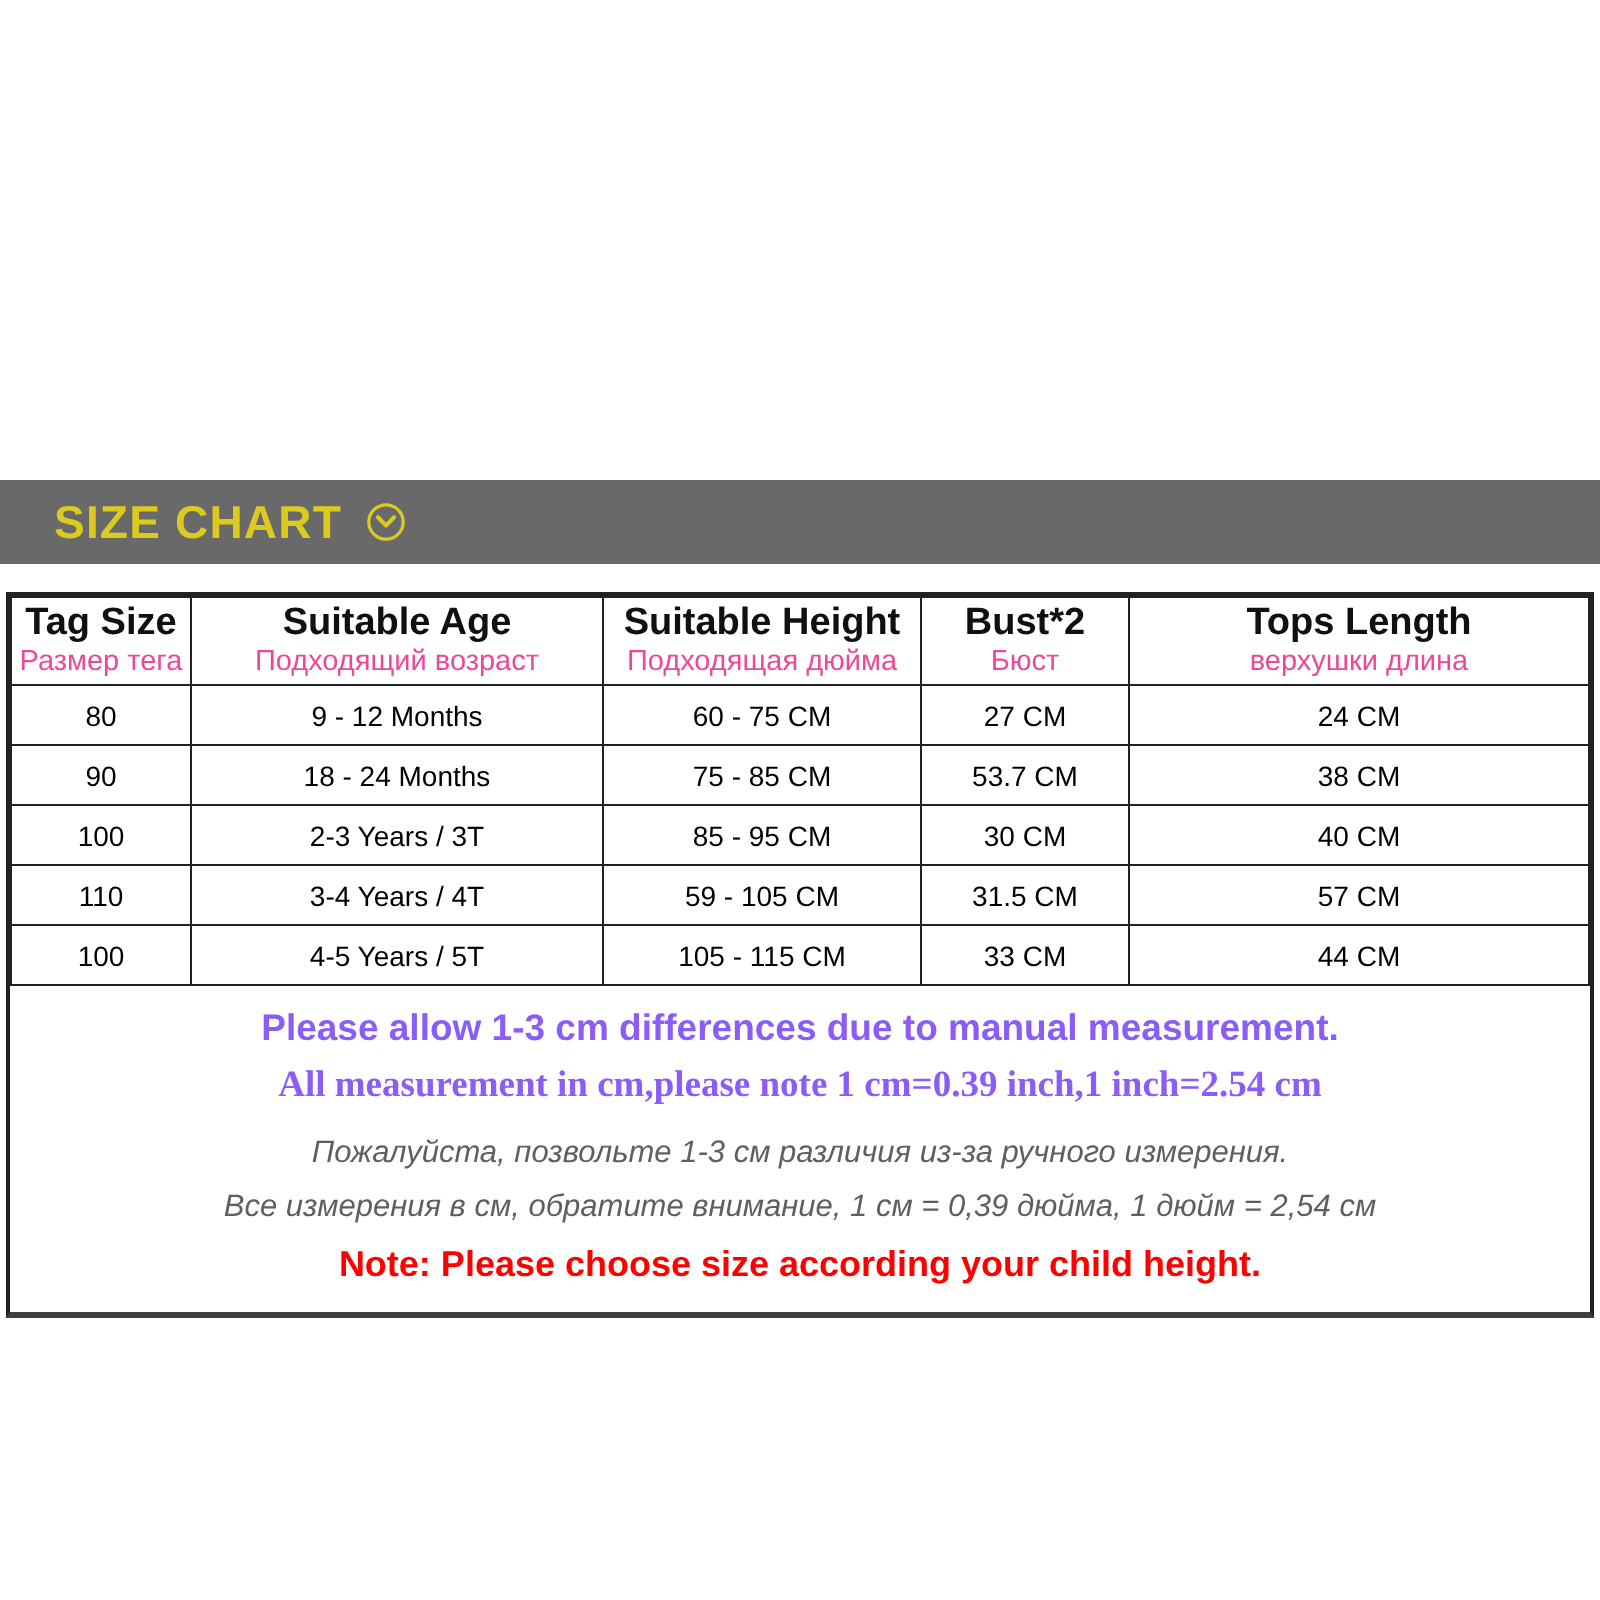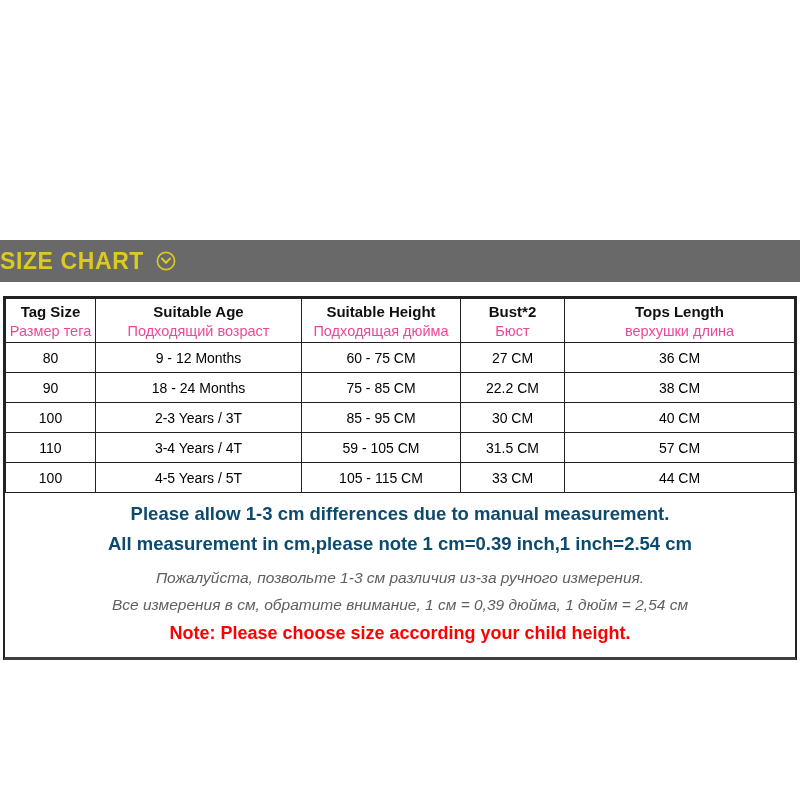--- a/index.html
+++ b/index.html
@@ -11,20 +11,21 @@
     overflow: hidden;
   }
   .top-space { height: 240px; }
 
   
   .banner {
     height: 42px;
     background: #696969;
     display: flex;
     align-items: center;
+    padding-left: 27px;
   }
   .banner-title {
     color: #dcca20;
     font-size: 23px;
     font-weight: bold;
     letter-spacing: 0.6px;
   }
   .banner-icon { margin-left: 11px; display: flex; align-items: center; }
 
   
@@ -40,32 +41,32 @@
     border-collapse: collapse;
     table-layout: fixed;
   }
   .size-table th, .size-table td {
     border: 1.5px solid #222222;
     text-align: center;
     vertical-align: middle;
     padding: 0;
   }
   .size-table thead th { height: 44px; }
-  .h-en { font-size: 15px; font-weight: bold; color: #101010; line-height: 20px; }
+  .h-en { font-size: 19px; font-weight: bold; color: #101010; line-height: 20px; }
   .h-ru { font-size: 14.5px; font-weight: normal; color: #ec4899; line-height: 18px; }
   .size-table tbody td {
     height: 30px;
     font-size: 14px;
     color: #000000;
   }
 
   
   .notes { text-align: center; padding: 10px 8px 13px 8px; }
-  .note-en { font-weight: bold; font-size: 18.5px; color: #0c4a6e; margin: 0 0 8px 0; }
-  .note-en.second { margin-bottom: 14px; }
+  .note-en { font-weight: bold; font-size: 18.5px; color: #8b5cf6; margin: 0 0 8px 0; }
+  .note-en.second { margin-bottom: 14px; font-family: Liberation Serif, serif; }
   .note-ru { font-size: 15.5px; font-weight: normal; color: #5f5f5f; margin: 0 0 9px 0; font-style: italic; }
   .note-warning { font-size: 18px; font-weight: bold; color: #ff0000; margin: 3px 0 0 0; }
 </style>
 </head>
 <body>
 
 <div class="page">
 
   <div class="top-space"></div>
 
@@ -112,27 +113,27 @@
             <div class="h-ru">верхушки длина</div>
           </th>
         </tr>
       </thead>
       <tbody>
         <tr>
           <td>80</td>
           <td>9 - 12 Months</td>
           <td>60 - 75 CM</td>
           <td>27 CM</td>
-          <td>36 CM</td>
+          <td>24 CM</td>
         </tr>
         <tr>
           <td>90</td>
           <td>18 - 24 Months</td>
           <td>75 - 85 CM</td>
-          <td>22.2 CM</td>
+          <td>53.7 CM</td>
           <td>38 CM</td>
         </tr>
         <tr>
           <td>100</td>
           <td>2-3 Years / 3T</td>
           <td>85 - 95 CM</td>
           <td>30 CM</td>
           <td>40 CM</td>
         </tr>
         <tr>

